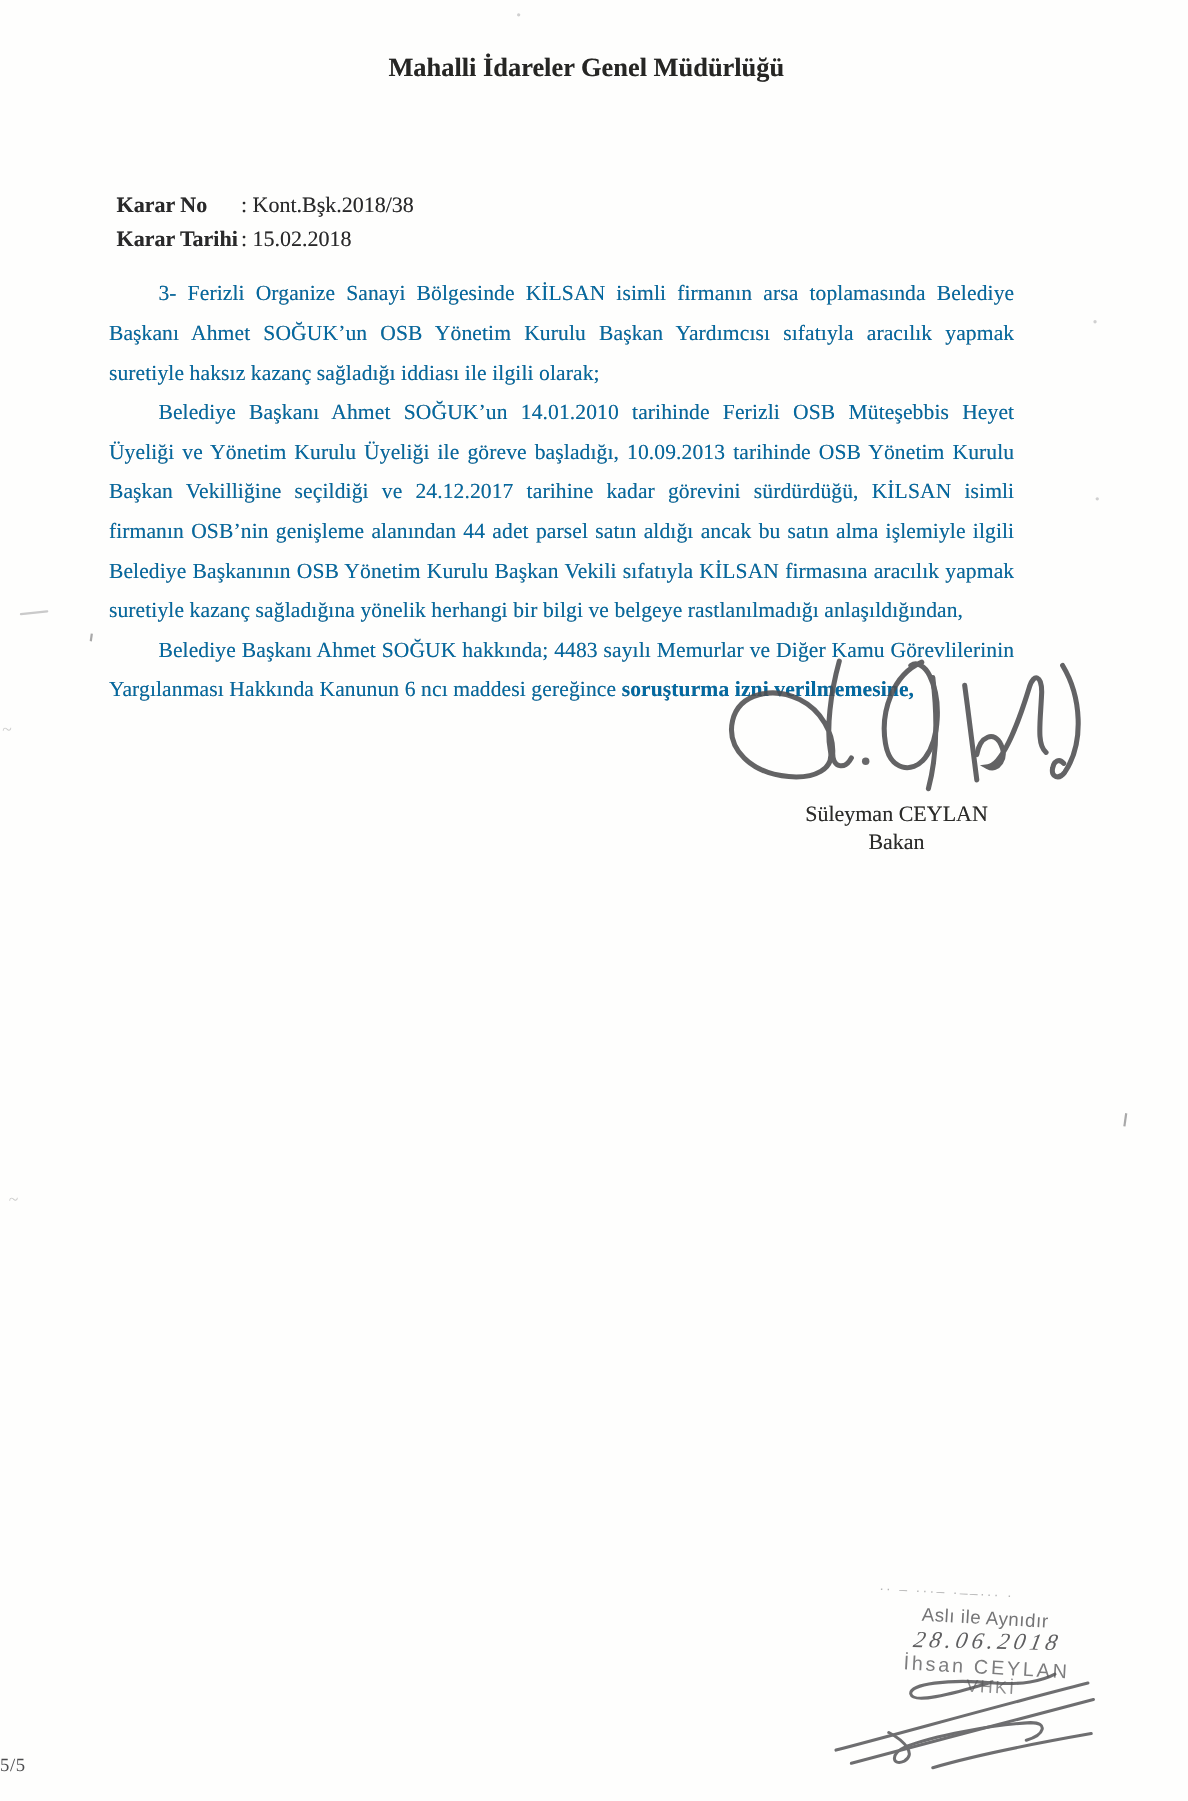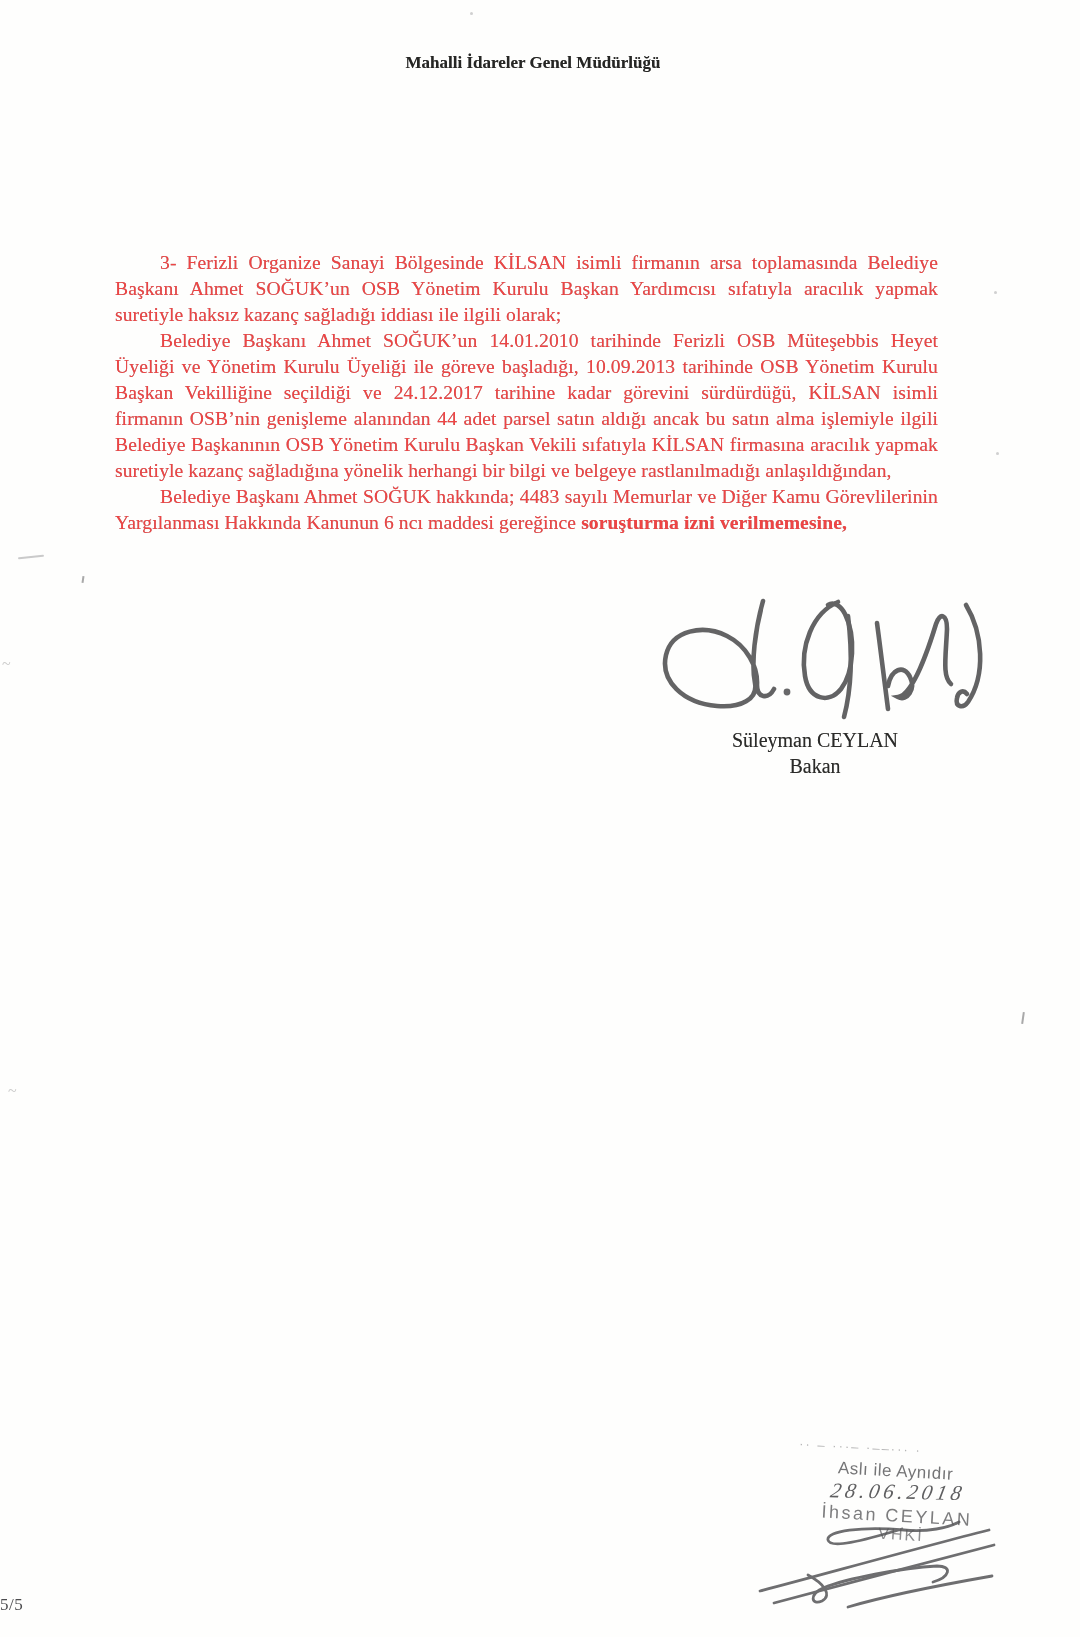--- a/index.html
+++ b/index.html
@@ -15,33 +15,33 @@
   }
   .soft{ text-shadow:0 0 0.5px rgba(40,40,40,.45); }
 
   
   .doc-header{
     position:absolute; top:48px; left:0; width:1066px;
     text-align:center; font-weight:bold; color:#262624;
   }
   .doc-header .tc{ font-size:20px; line-height:23px; letter-spacing:1px;}
   .doc-header .ministry{ font-size:24px; line-height:29px; letter-spacing:.5px; margin-top:1px;}
-  .doc-header .directorate{ font-size:17px; line-height:27px; margin-top:1px;}
+  .doc-header .directorate{ font-size:24px; line-height:27px; margin-top:1px;}
 
   
   .meta{ position:absolute; left:106px; top:172px; font-size:20px; color:#29292a;}
   .meta .row{ display:flex; line-height:31px;}
   .meta .lbl{ font-weight:bold; width:113px; display:inline-block;}
   .meta .val{ font-weight:normal;}
 
   
   .body-text{
-    position:absolute; left:115px; top:250px; width:823px;
-    font-size:19.6px; line-height:26px; text-align:justify;
-    color:#ef4444; letter-spacing:.1px;
+    position:absolute; left:99px; top:250px; width:823px;
+    font-size:19.6px; line-height:36px; text-align:justify;
+    color:#0369a1; letter-spacing:.1px;
   }
   .body-text p{ margin:0; text-indent:45px;}
   .body-text .bold{ font-weight:bold;}
 
   
   .sig-block{ position:absolute; left:645px; top:585px; width:340px; text-align:center;}
   .sig-svg{ display:block;}
   .sig-name{ font-size:20px; line-height:26px; color:#2b2b29; margin-top:-8px;}
   .sig-title{ font-size:20px; line-height:26px; color:#2b2b29;}
 
@@ -78,20 +78,28 @@
 </head>
 <body>
 
 <div class="page">
 
   <div class="doc-header soft">
     <div class="directorate">Mahalli İdareler Genel Müdürlüğü</div>
   </div>
 
   <div class="meta soft">
+    <div class="row">
+      <span class="lbl">Karar No</span>
+      <span class="val">: Kont.Bşk.2018/38</span>
+    </div>
+    <div class="row">
+      <span class="lbl">Karar Tarihi</span>
+      <span class="val">: 15.02.2018</span>
+    </div>
   </div>
 
   <div class="body-text soft">
     <p><span>3- Ferizli Organize Sanayi Bölgesinde KİLSAN isimli firmanın arsa toplamasında Belediye Başkanı Ahmet SOĞUK’un OSB Yönetim Kurulu Başkan Yardımcısı sıfatıyla aracılık yapmak suretiyle haksız kazanç sağladığı iddiası ile ilgili olarak;</span></p>
     <p><span>Belediye Başkanı Ahmet SOĞUK’un 14.01.2010 tarihinde Ferizli OSB Müteşebbis Heyet Üyeliği ve Yönetim Kurulu Üyeliği ile göreve başladığı, 10.09.2013 tarihinde OSB Yönetim Kurulu Başkan Vekilliğine seçildiği ve 24.12.2017 tarihine kadar görevini sürdürdüğü, KİLSAN isimli firmanın OSB’nin genişleme alanından 44 adet parsel satın aldığı ancak bu satın alma işlemiyle ilgili Belediye Başkanının OSB Yönetim Kurulu Başkan Vekili sıfatıyla KİLSAN firmasına aracılık yapmak suretiyle kazanç sağladığına yönelik herhangi bir bilgi ve belgeye rastlanılmadığı anlaşıldığından,</span></p>
     <p><span>Belediye Başkanı Ahmet SOĞUK hakkında; 4483 sayılı Memurlar ve Diğer Kamu Görevlilerinin Yargılanması Hakkında Kanunun 6 ncı maddesi gereğince </span><span class="bold">soruşturma izni verilmemesine,</span></p>
   </div>
 
   <div class="sig-block">
     <svg class="sig-svg" width="340" height="150" viewBox="0 0 340 150" fill="none">

